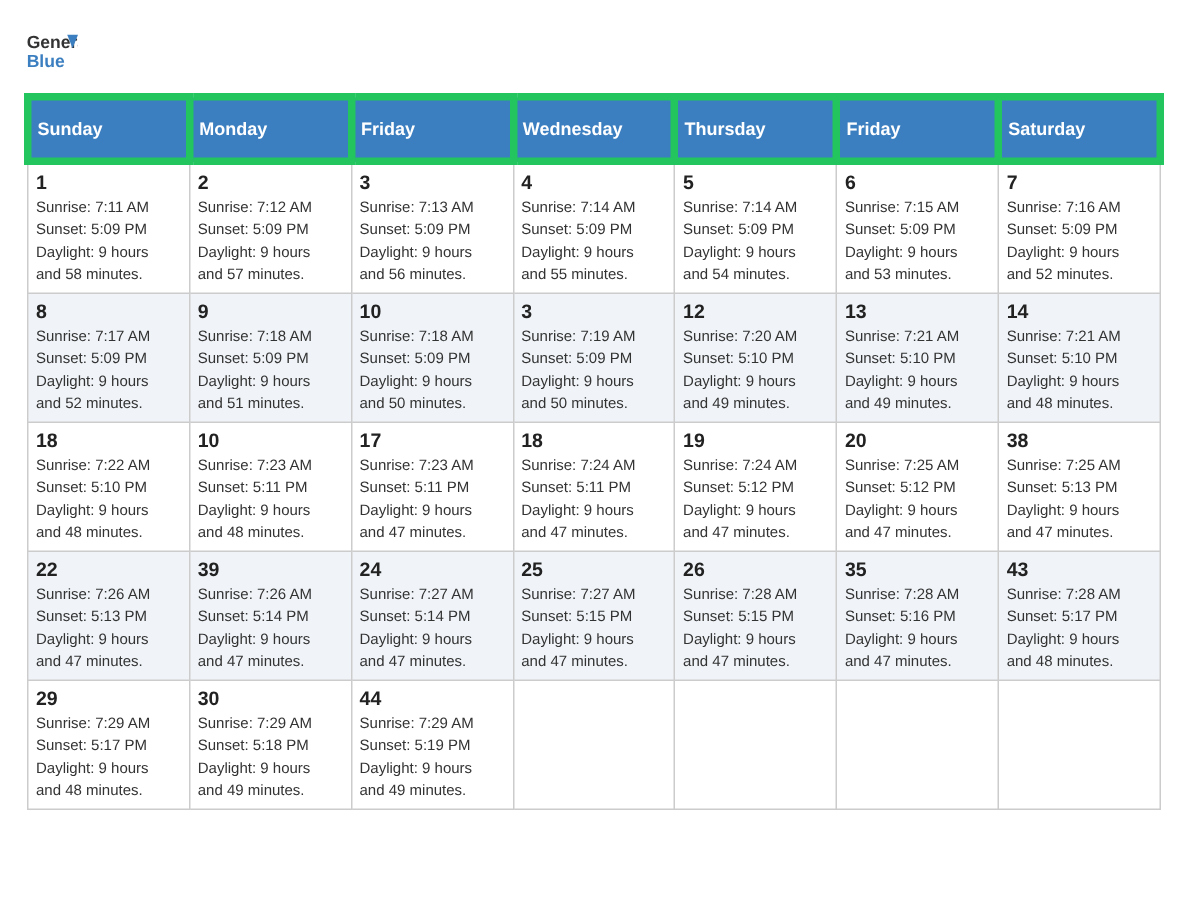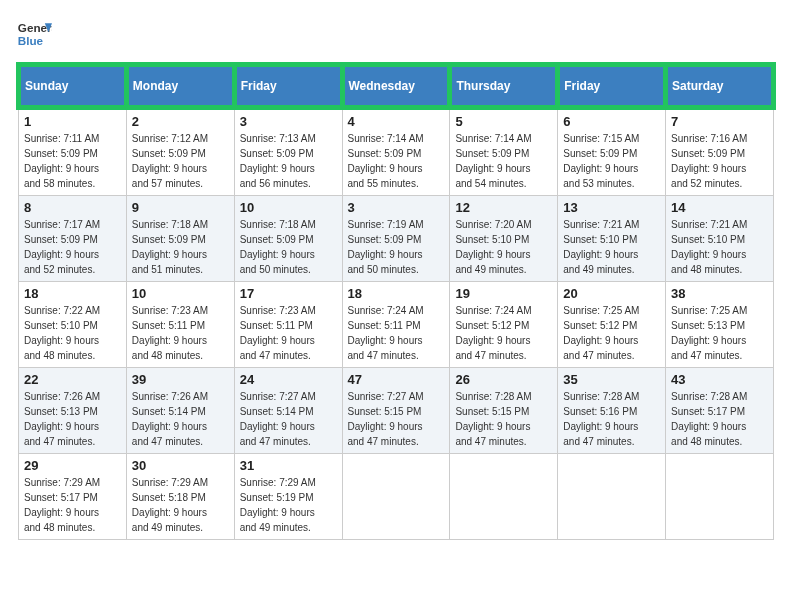--- a/index.html
+++ b/index.html
@@ -325,21 +325,21 @@
         <td>
           <span class="day-number">24</span>
           <div class="day-info">
             Sunrise: 7:27 AM<br>
             Sunset: 5:14 PM<br>
             Daylight: 9 hours<br>
             and 47 minutes.
           </div>
         </td>
         <td>
-          <span class="day-number">47</span>
+          <span class="day-number">25</span>
           <div class="day-info">
             Sunrise: 7:27 AM<br>
             Sunset: 5:15 PM<br>
             Daylight: 9 hours<br>
             and 47 minutes.
           </div>
         </td>
         <td>
           <span class="day-number">26</span>
           <div class="day-info">
@@ -381,21 +381,21 @@
         <td>
           <span class="day-number">30</span>
           <div class="day-info">
             Sunrise: 7:29 AM<br>
             Sunset: 5:18 PM<br>
             Daylight: 9 hours<br>
             and 49 minutes.
           </div>
         </td>
         <td>
-          <span class="day-number">31</span>
+          <span class="day-number">44</span>
           <div class="day-info">
             Sunrise: 7:29 AM<br>
             Sunset: 5:19 PM<br>
             Daylight: 9 hours<br>
             and 49 minutes.
           </div>
         </td>
         <td class="empty-cell">&nbsp;</td>
         <td class="empty-cell">&nbsp;</td>
         <td class="empty-cell">&nbsp;</td>

